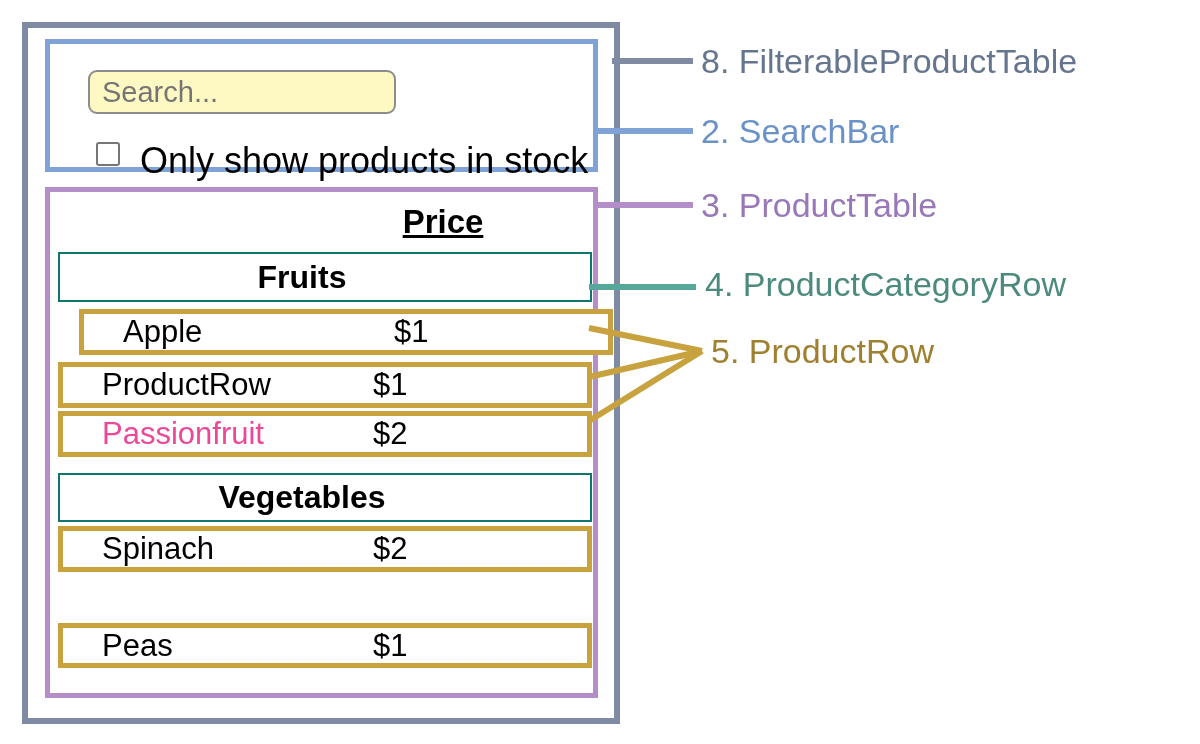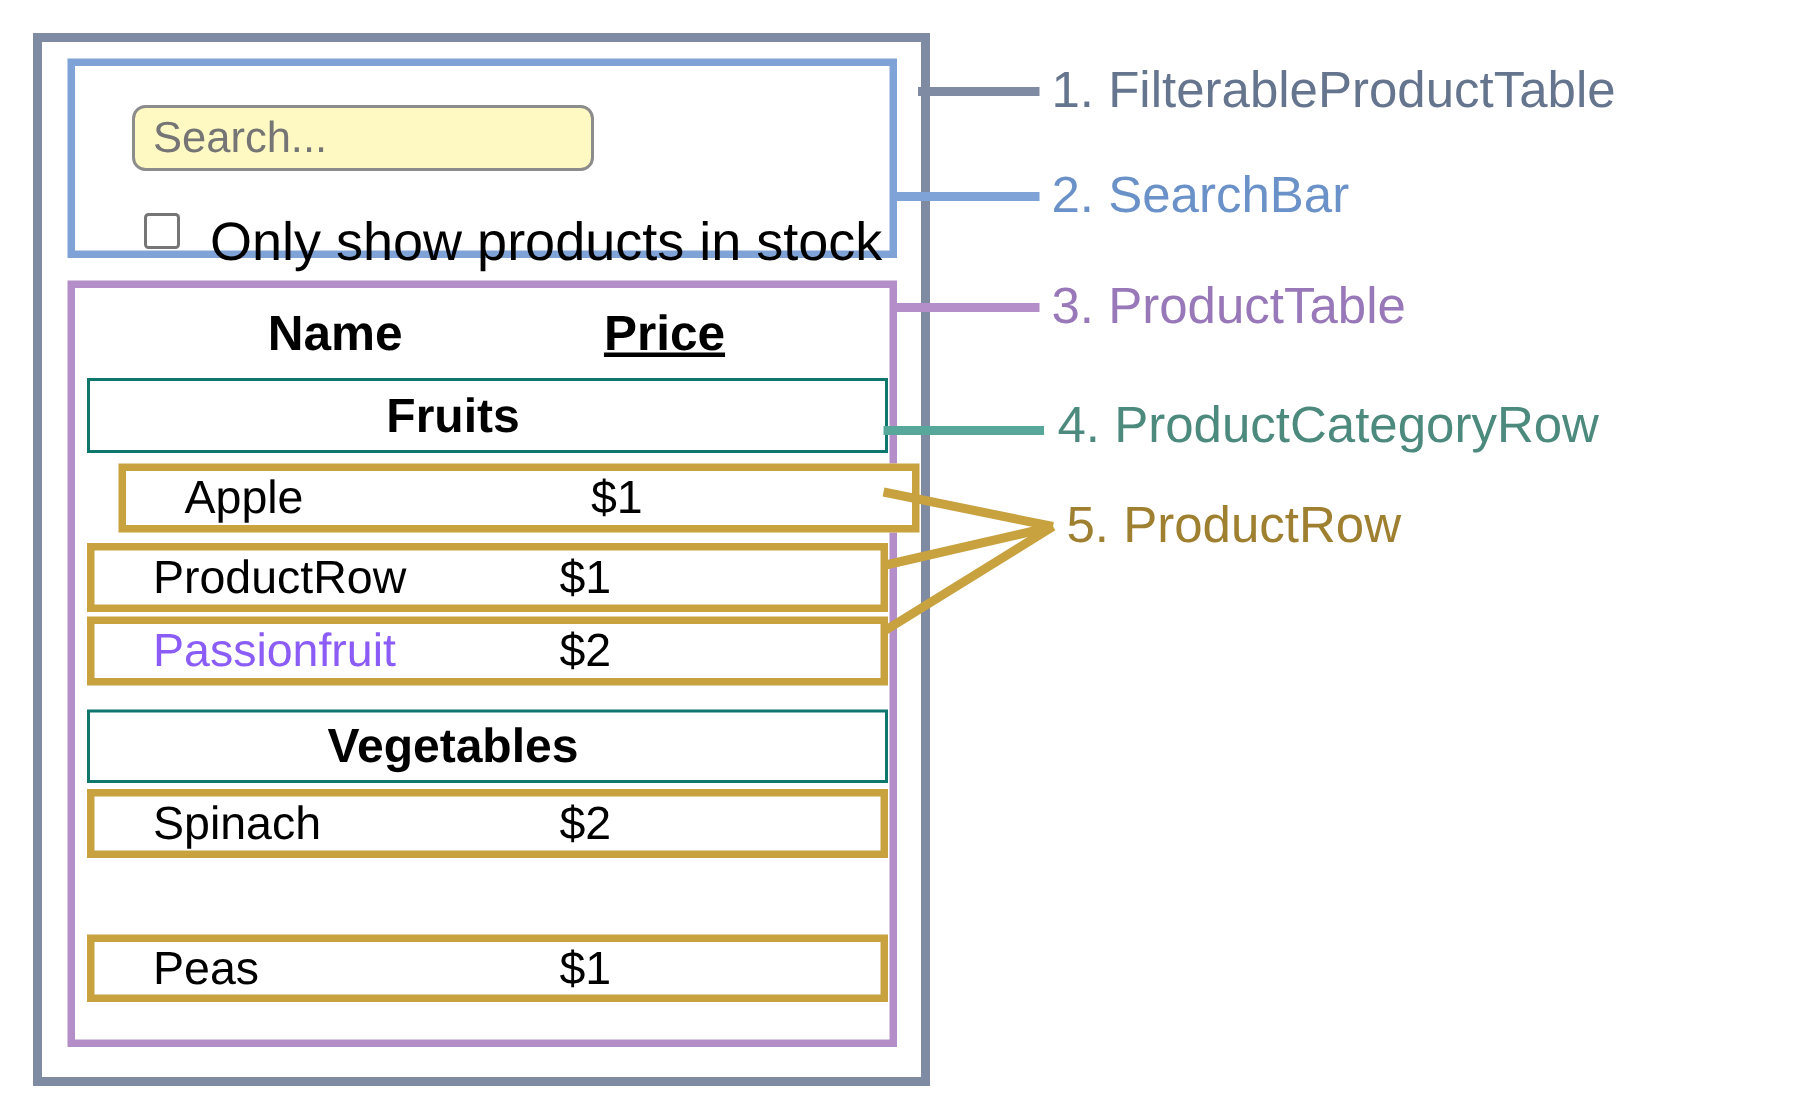--- a/index.html
+++ b/index.html
@@ -44,21 +44,21 @@
 
   .p-row {
     position:absolute; left:58px; width:534px; height:46px; box-sizing:border-box;
     border:5px solid #C8A23F; background:#fff;
     display:flex; align-items:center; font-size:31px;
   }
   .p-row .p-name  { margin-left:39px; }
   .p-row .p-price { position:absolute; left:310px; }
   .r1 { top:309px;margin-left:21px; } .r2 { top:362px; } .r3 { top:411px; }
   .r4 { top:526px; } .r5 { top:575px; height:45px; } .r6 { top:623px; height:45px; }
-  .oos { color:#8b5cf6; }
+  .oos { color:#ec4899; }
 
   .connectors { position:absolute; left:0; top:0; width:1200px; height:744px; pointer-events:none; }
 
   .hlabel { position:absolute; left:701px; transform:translateY(-50%); font-size:34px; white-space:nowrap; }
   .hl-1 { top:61px;  color:#66758E; }
   .hl-2 { top:131px; color:#6B92C8; }
   .hl-3 { top:205px; color:#9878B8; }
   .hl-4 { top:284px; color:#4C8A7E; left:705px; }
   .hl-5 { top:351px; color:#9F8031; left:711px; }
 </style>
@@ -68,21 +68,20 @@
 <div class="page">
 
   <div class="box box-gray"></div>
   <div class="box box-blue"></div>
   <div class="box box-purple"></div>
 
   <input class="search-input" type="text" placeholder="Search..." style="">
   <input class="stock-checkbox" type="checkbox" style="">
   <div class="stock-label">Only show products in stock</div>
 
-  <div class="th th-name">Name</div>
   <div class="th th-price">Price</div>
 
   <div class="cat-row cat-fruits">
     <span>Fruits</span>
   </div>
   <div class="p-row r1">
     <span class="p-name">Apple</span>
     <span class="p-price">$1</span>
   </div>
   <div class="p-row r2">
@@ -109,19 +108,19 @@
   <svg class="connectors" viewBox="0 0 1200 744">
     <line x1="612" y1="61" x2="693" y2="61" stroke="#7E8BA3" stroke-width="6"></line>
     <line x1="595" y1="131" x2="693" y2="131" stroke="#7FA3D7" stroke-width="6"></line>
     <line x1="595" y1="205" x2="693" y2="205" stroke="#B48EC8" stroke-width="6"></line>
     <line x1="589" y1="287" x2="696" y2="287" stroke="#58A79B" stroke-width="6"></line>
     <line x1="589" y1="328" x2="702" y2="351" stroke="#C8A23F" stroke-width="6"></line>
     <line x1="589" y1="377" x2="702" y2="351" stroke="#C8A23F" stroke-width="6"></line>
     <line x1="589" y1="421" x2="702" y2="351" stroke="#C8A23F" stroke-width="6"></line>
   </svg>
 
-  <div class="hlabel hl-1">1. FilterableProductTable</div>
+  <div class="hlabel hl-1">8. FilterableProductTable</div>
   <div class="hlabel hl-2">2. SearchBar</div>
   <div class="hlabel hl-3">3. ProductTable</div>
   <div class="hlabel hl-4">4. ProductCategoryRow</div>
   <div class="hlabel hl-5">5. ProductRow</div>
 
 </div>
 
 </body></html>

